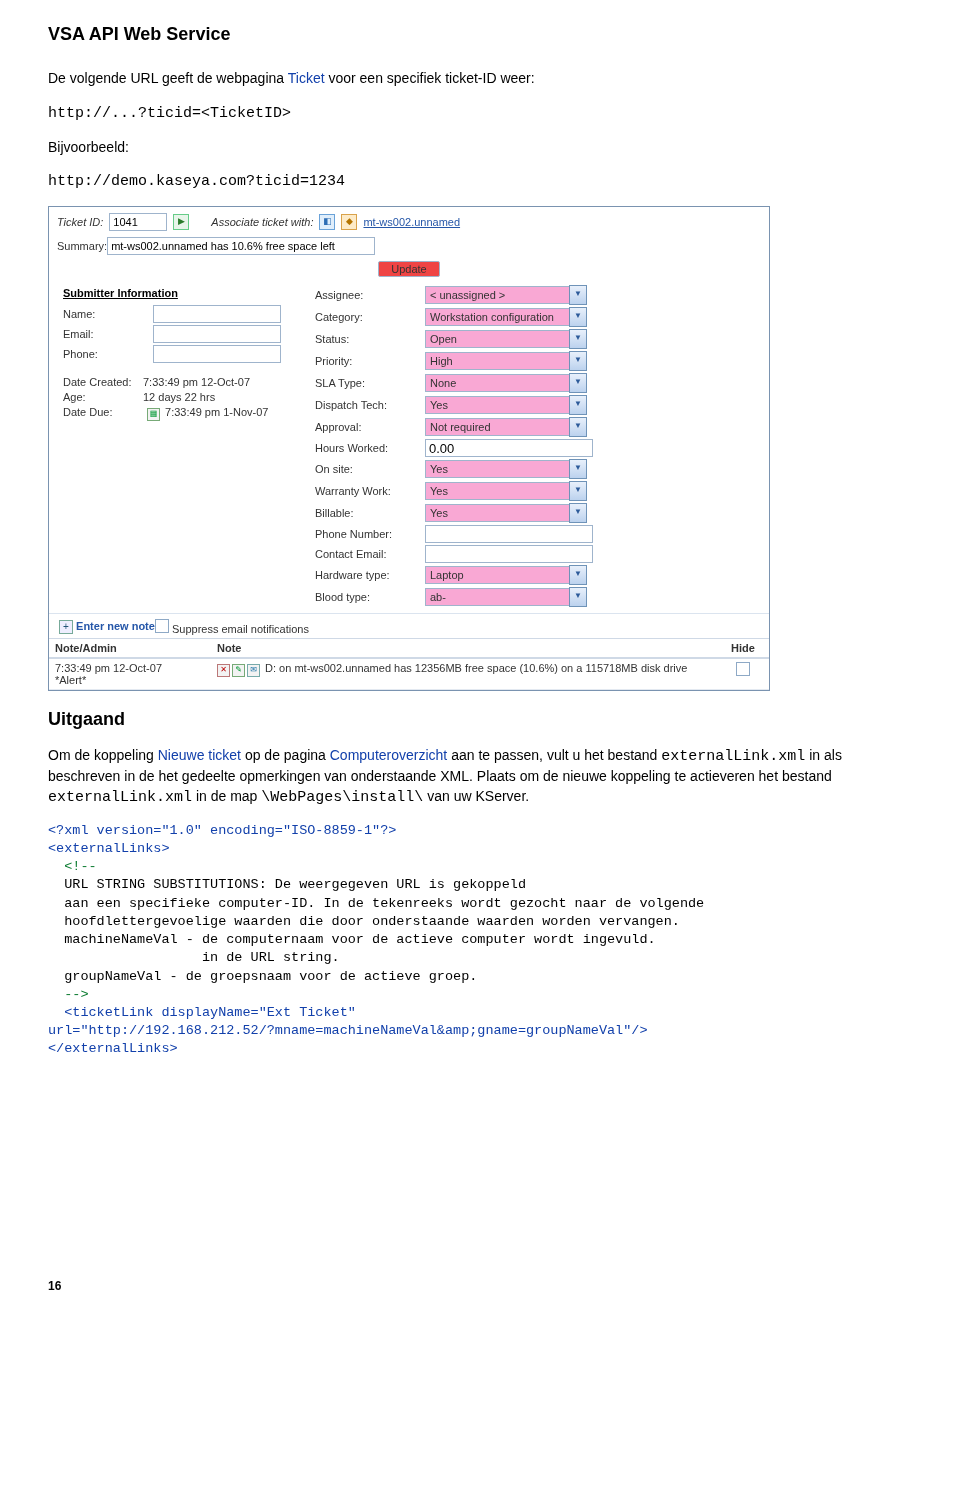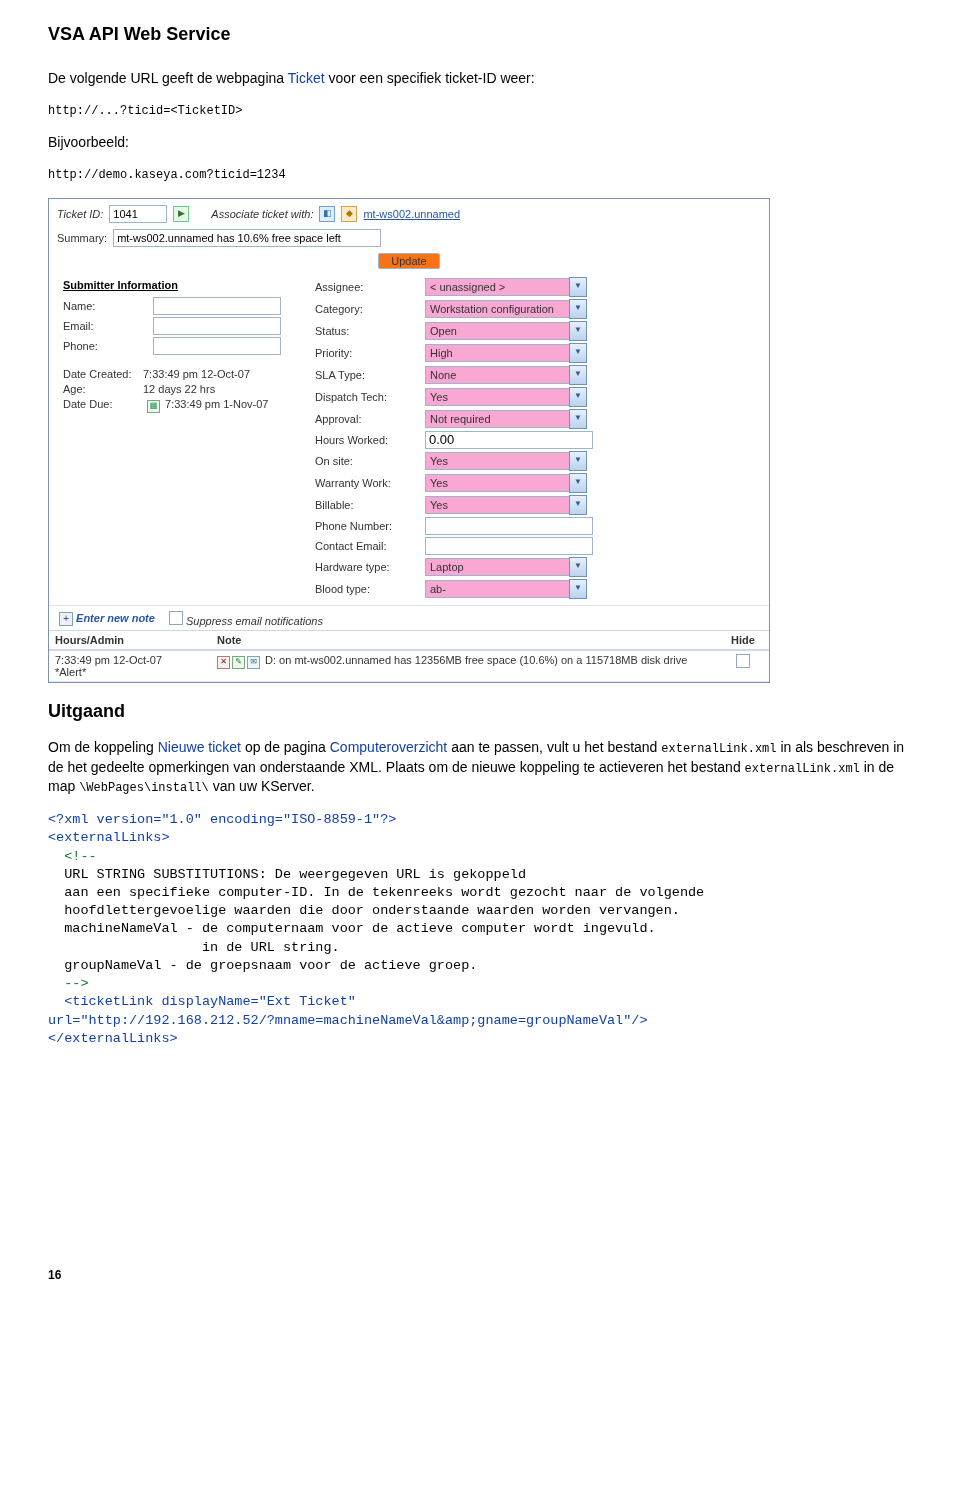--- a/index.html
+++ b/index.html
@@ -14,21 +14,21 @@
   h1.doc-title {
     font-size: 18px;
     font-weight: bold;
     margin: 0 0 24px 0;
   }
   .para {
     margin: 14px 0;
     line-height: 1.4;
   }
   .link-text { color: #1240ab; }
-  .mono { font-family: "Courier New", monospace; font-size: 12px; }
+  .mono { font-family: "Courier New", monospace; font-size: 15px; }
   .h2 {
     font-size: 18px;
     font-weight: bold;
     margin: 18px 0 16px 0;
   }
   .code-block {
     font-family: "Courier New", monospace;
     font-size: 13.5px;
     white-space: pre-wrap;
     line-height: 1.35;
@@ -73,33 +73,33 @@
     border: 1px solid #6c8;
     background: #e8f5ea;
     font-size: 9px; text-align: center; line-height: 13px;
     color: #2a7a2a;
   }
   .micon.orange { border-color:#d9a24a; background:#fdebc8; color:#b47400;}
   .micon.blue { border-color:#6aa2d8; background:#e0eefb; color:#2d6db4;}
   .assoc-link { color:#2556a8; text-decoration:underline; cursor:default; }
 
   .form-row2 {
-    display:flex; align-items:center; gap:6px; padding:4px 8px;
+    display:flex; align-items:center; padding:4px 8px;
   }
   .form-row2 input[type=text]{
     border:1px solid #9fb4cc; height:16px; width:260px; font-size:11px; padding:0 3px;
   }
 
   .update-bar {
     text-align:center; padding:2px 0 6px 0;
   }
   .btn {
     display:inline-block;
     border:1px solid #9fb4cc;
-    background:#f97316;
+    background:#ef4444;
     padding:1px 12px;
     font-size:11px;
     border-radius:2px;
   }
 
   .two-col {
     display:flex;
   }
   .col-left {
     width: 240px;
@@ -141,24 +141,23 @@
     border:1px solid #6f93b8;
     background:linear-gradient(#e8f0fb,#bcd2ee);
     color:#2d5b9a;
     font-size:8px; text-align:center; line-height:16px;
   }
 
   .info-line { font-size:11px; margin:3px 0; color:#333; }
   .info-line .ilbl { display:inline-block; width:80px; }
 
   .note-bar {
-    display:flex; align-items:center; gap:14px;
+    display:flex; align-items:center; 
     padding:5px 10px 3px 10px;
     border-top:1px solid #dbe4ef;
-    font-style:italic;
   }
   .plusbox {
     display:inline-block; width:12px; height:12px;
     border:1px solid #7a9; background:#eef; color:#257; font-size:10px;
     text-align:center; line-height:12px;
   }
   .note-bar .nn { color:#2556a8; font-weight:bold; }
   .cb { width:12px; height:12px; border:1px solid #8ea9c6; display:inline-block; background:#fff; }
 
   .tbl {
@@ -337,21 +336,21 @@
   </div>
 
   <div class="note-bar">
     <span><span class="plusbox">+</span> <span class="nn">Enter new note</span></span>
     <span><span class="cb"></span> <span>Suppress email notifications</span></span>
   </div>
 
   <table class="tbl">
     <thead>
       <tr>
-        <th style="width:150px">Hours/Admin</th>
+        <th style="width:150px">Note/Admin</th>
         <th>Note</th>
         <th style="width:40px;text-align:center">Hide</th>
       </tr>
     </thead>
     <tbody>
       <tr>
         <td>
           <div>7:33:49 pm 12-Oct-07</div>
           <div>*Alert*</div>
         </td>

